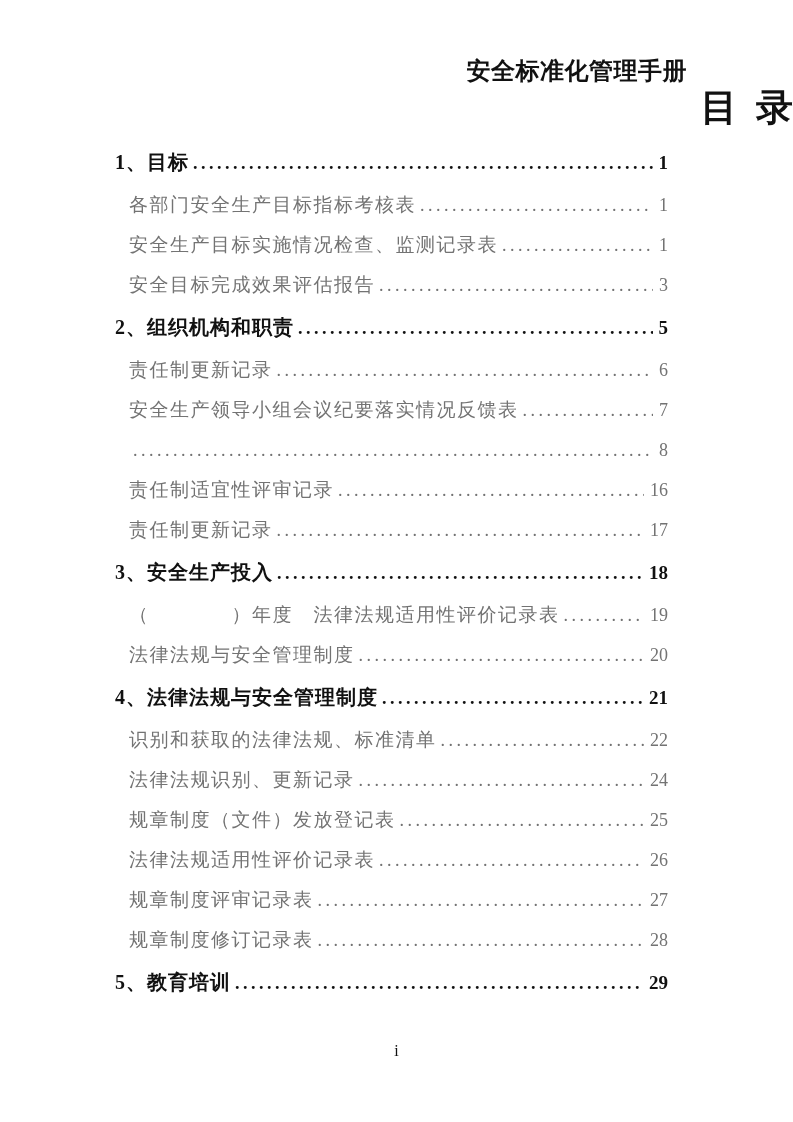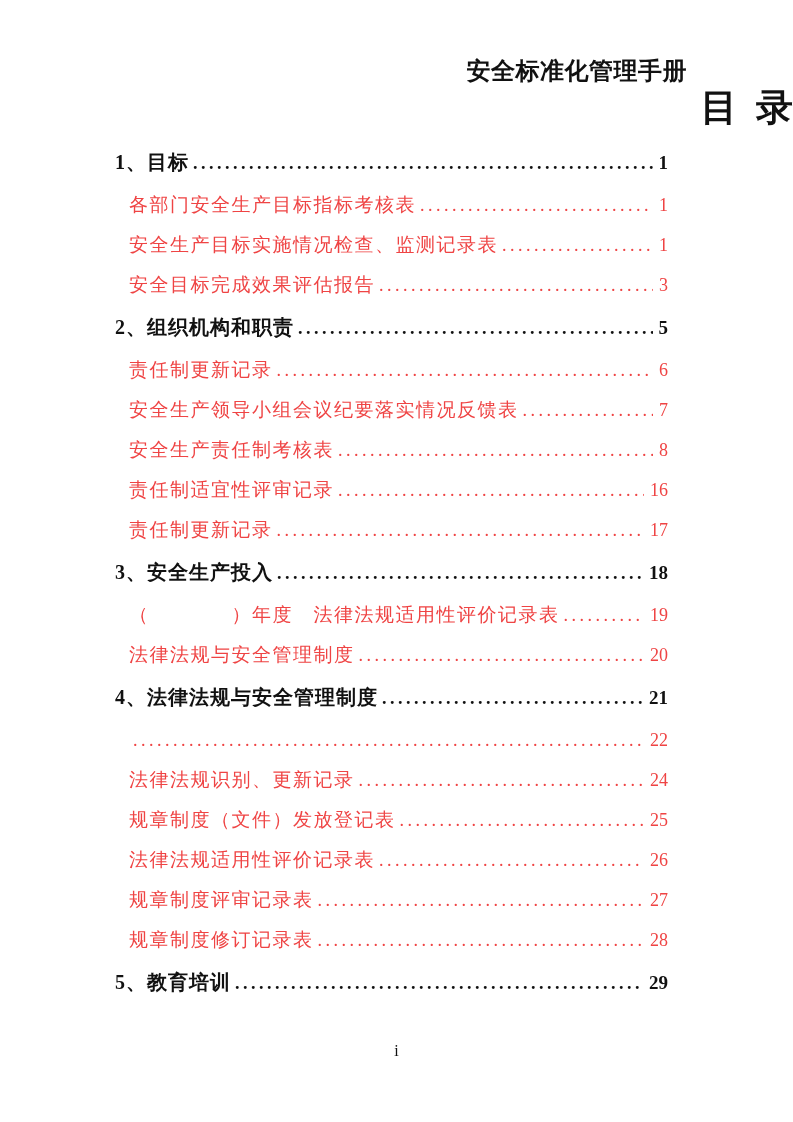--- a/index.html
+++ b/index.html
@@ -51,21 +51,21 @@
     font-size: 20px;
     font-weight: bold;
     letter-spacing: 1px;
   }
   .toc-row.level2 {
     height: 40px;
     line-height: 40px;
     font-size: 19px;
     letter-spacing: 1.5px;
     padding-left: 14px;
-    color: #ef4444;
+    color: #737373;
   }
   .toc-label { flex: 0 0 auto; }
   .leader {
     flex: 1 1 auto;
     overflow: hidden;
     white-space: nowrap;
     margin: 0 6px 0 4px;
     letter-spacing: 0;
     min-width: 20px;
   }
@@ -102,28 +102,28 @@
   <div class="doc-title">目  录</div>
 
   <div class="toc">
       <div class="toc-row level1"><span class="toc-label">1、目标</span><span class="leader"></span><span class="pagenum">1</span></div>
       <div class="toc-row level2"><span class="toc-label">各部门安全生产目标指标考核表</span><span class="leader"></span><span class="pagenum">1</span></div>
       <div class="toc-row level2"><span class="toc-label">安全生产目标实施情况检查、监测记录表</span><span class="leader"></span><span class="pagenum">1</span></div>
       <div class="toc-row level2"><span class="toc-label">安全目标完成效果评估报告</span><span class="leader"></span><span class="pagenum">3</span></div>
       <div class="toc-row level1"><span class="toc-label">2、组织机构和职责</span><span class="leader"></span><span class="pagenum">5</span></div>
       <div class="toc-row level2"><span class="toc-label">责任制更新记录</span><span class="leader"></span><span class="pagenum">6</span></div>
       <div class="toc-row level2"><span class="toc-label">安全生产领导小组会议纪要落实情况反馈表</span><span class="leader"></span><span class="pagenum">7</span></div>
-      <div class="toc-row level2"><span class="toc-label">安全生产责任制考核表</span><span class="leader"></span><span class="pagenum">8</span></div>
+      <div class="toc-row level2"><span class="leader"></span><span class="pagenum">8</span></div>
       <div class="toc-row level2"><span class="toc-label">责任制适宜性评审记录</span><span class="leader"></span><span class="pagenum">16</span></div>
       <div class="toc-row level2"><span class="toc-label">责任制更新记录</span><span class="leader"></span><span class="pagenum">17</span></div>
       <div class="toc-row level1"><span class="toc-label">3、安全生产投入</span><span class="leader"></span><span class="pagenum">18</span></div>
       <div class="toc-row level2"><span class="toc-label">（　　　　）年度　法律法规适用性评价记录表</span><span class="leader"></span><span class="pagenum">19</span></div>
       <div class="toc-row level2"><span class="toc-label">法律法规与安全管理制度</span><span class="leader"></span><span class="pagenum">20</span></div>
       <div class="toc-row level1"><span class="toc-label">4、法律法规与安全管理制度</span><span class="leader"></span><span class="pagenum">21</span></div>
-      <div class="toc-row level2"><span class="leader"></span><span class="pagenum">22</span></div>
+      <div class="toc-row level2"><span class="toc-label">识别和获取的法律法规、标准清单</span><span class="leader"></span><span class="pagenum">22</span></div>
       <div class="toc-row level2"><span class="toc-label">法律法规识别、更新记录</span><span class="leader"></span><span class="pagenum">24</span></div>
       <div class="toc-row level2"><span class="toc-label">规章制度（文件）发放登记表</span><span class="leader"></span><span class="pagenum">25</span></div>
       <div class="toc-row level2"><span class="toc-label">法律法规适用性评价记录表</span><span class="leader"></span><span class="pagenum">26</span></div>
       <div class="toc-row level2"><span class="toc-label">规章制度评审记录表</span><span class="leader"></span><span class="pagenum">27</span></div>
       <div class="toc-row level2"><span class="toc-label">规章制度修订记录表</span><span class="leader"></span><span class="pagenum">28</span></div>
       <div class="toc-row level1"><span class="toc-label">5、教育培训</span><span class="leader"></span><span class="pagenum">29</span></div>
     </div>
 
   <div class="page-footer">i</div>
 </div>

